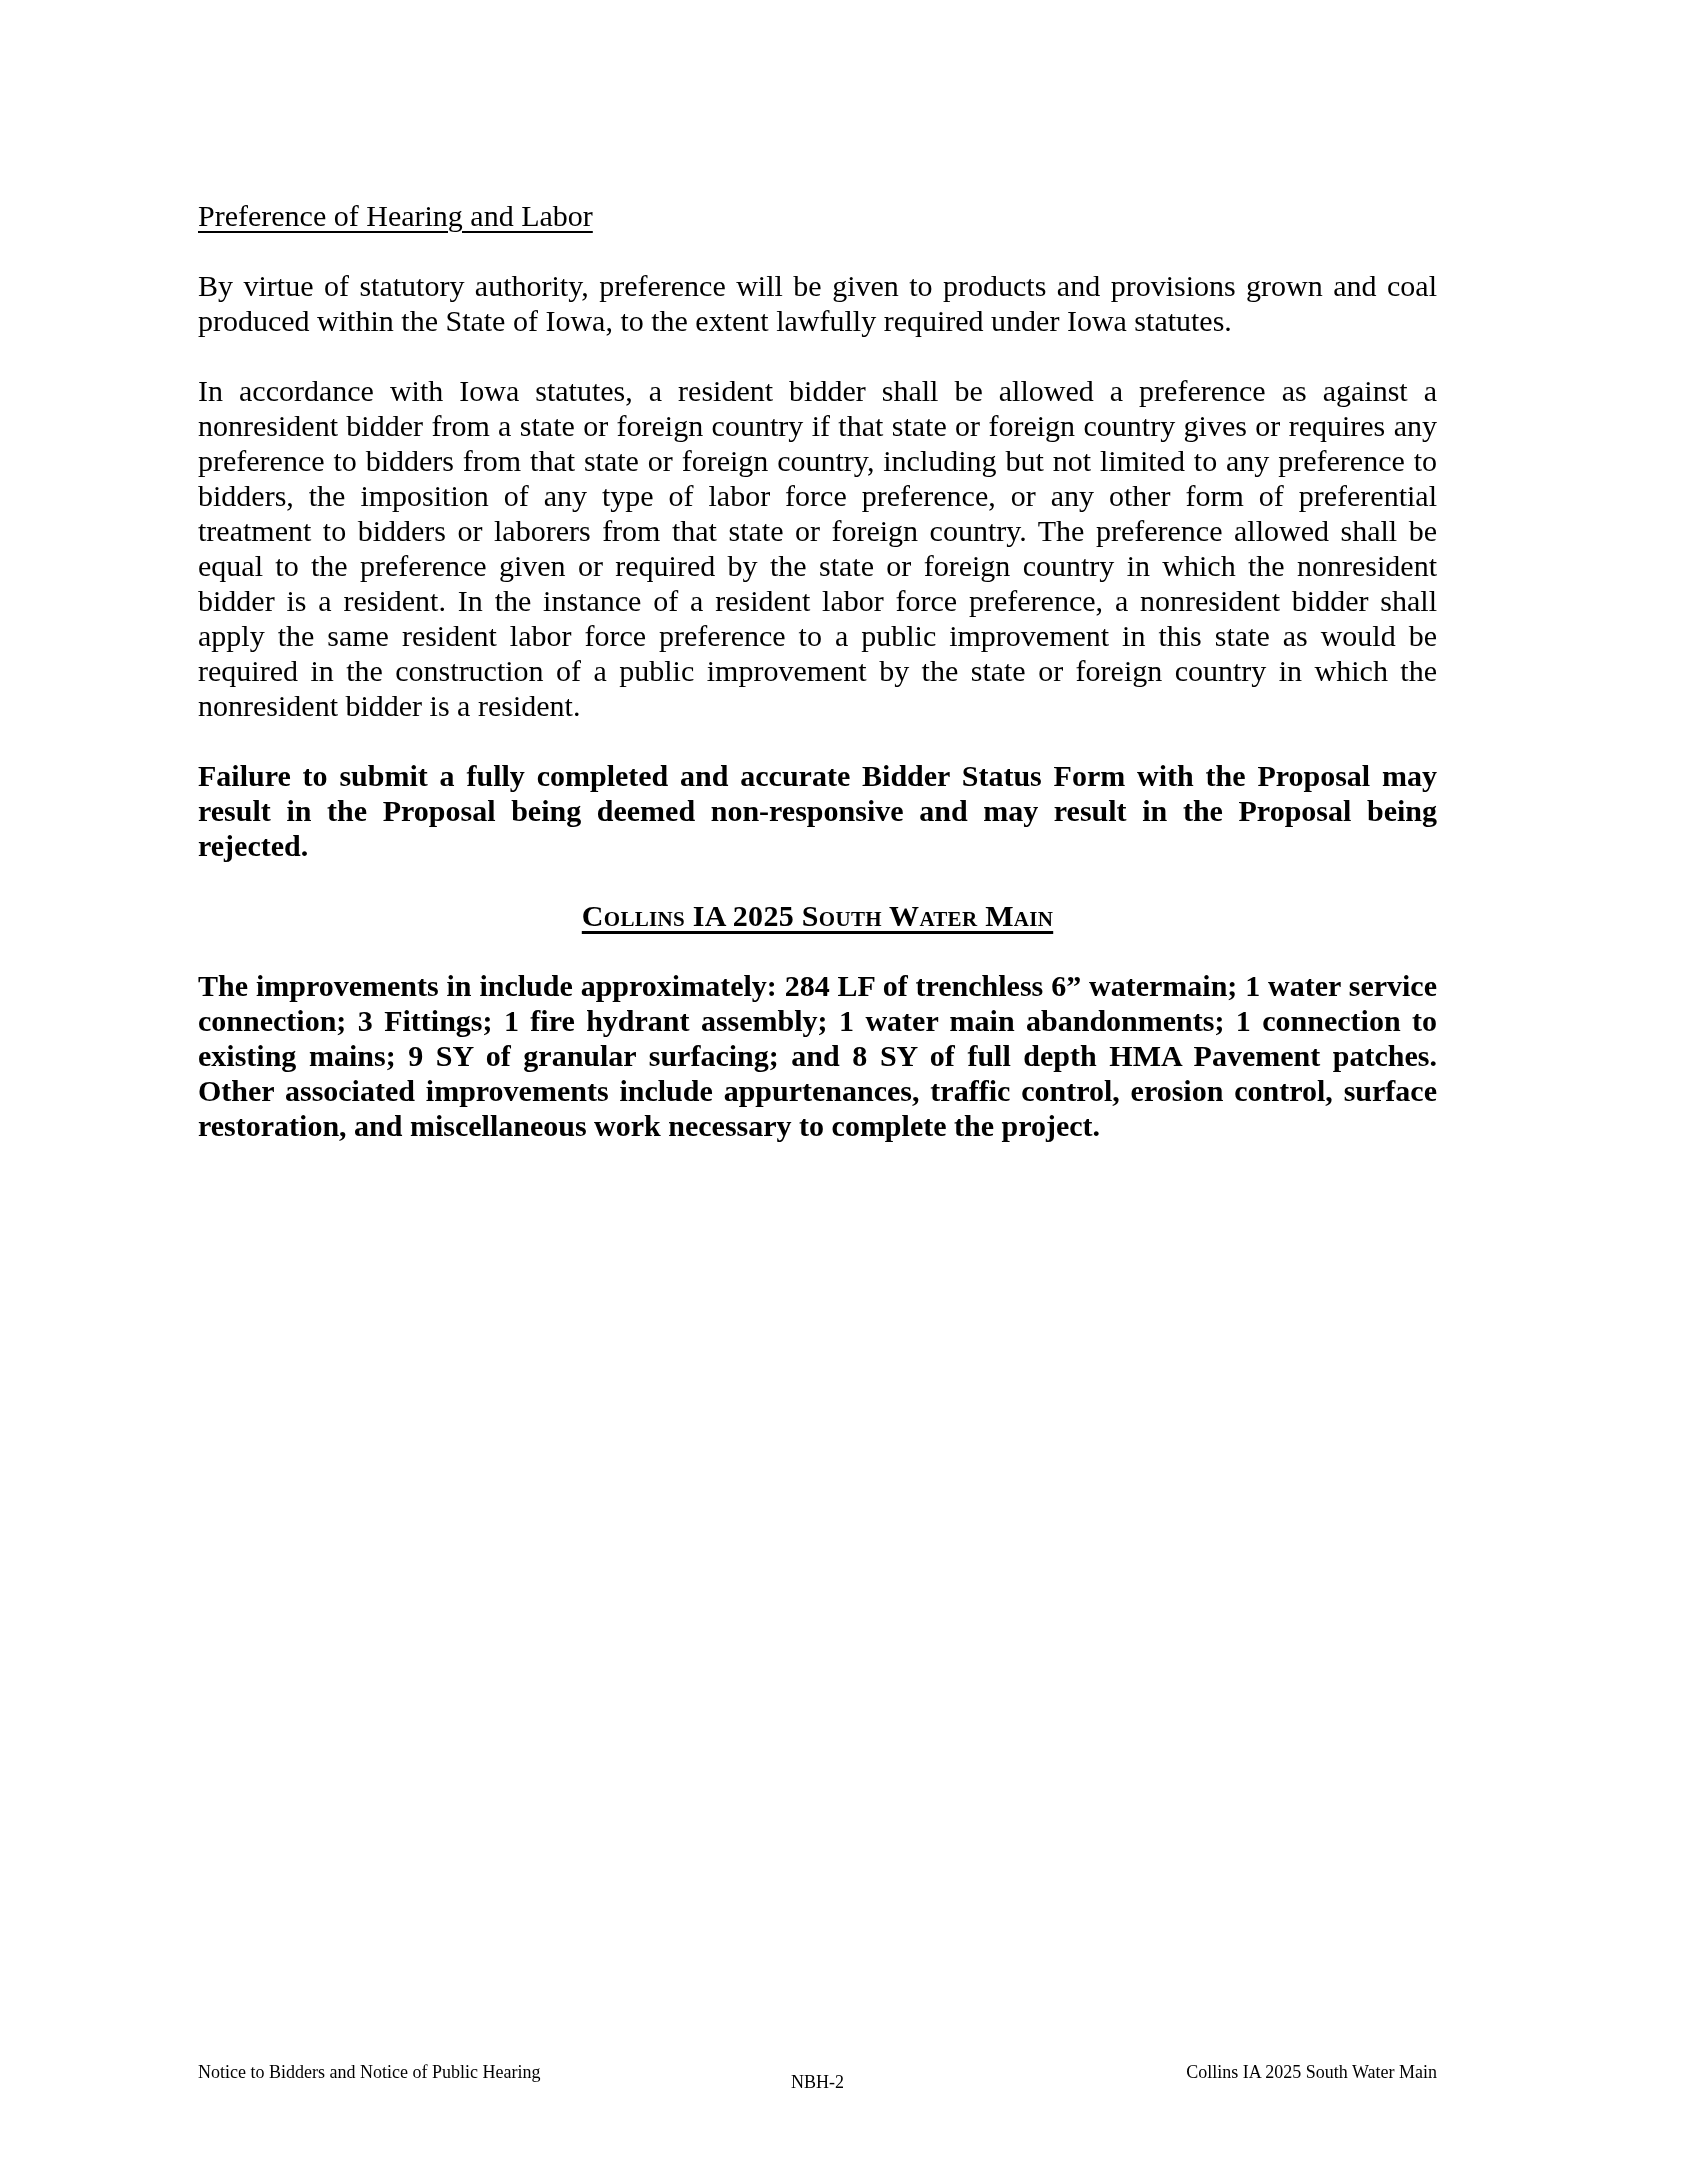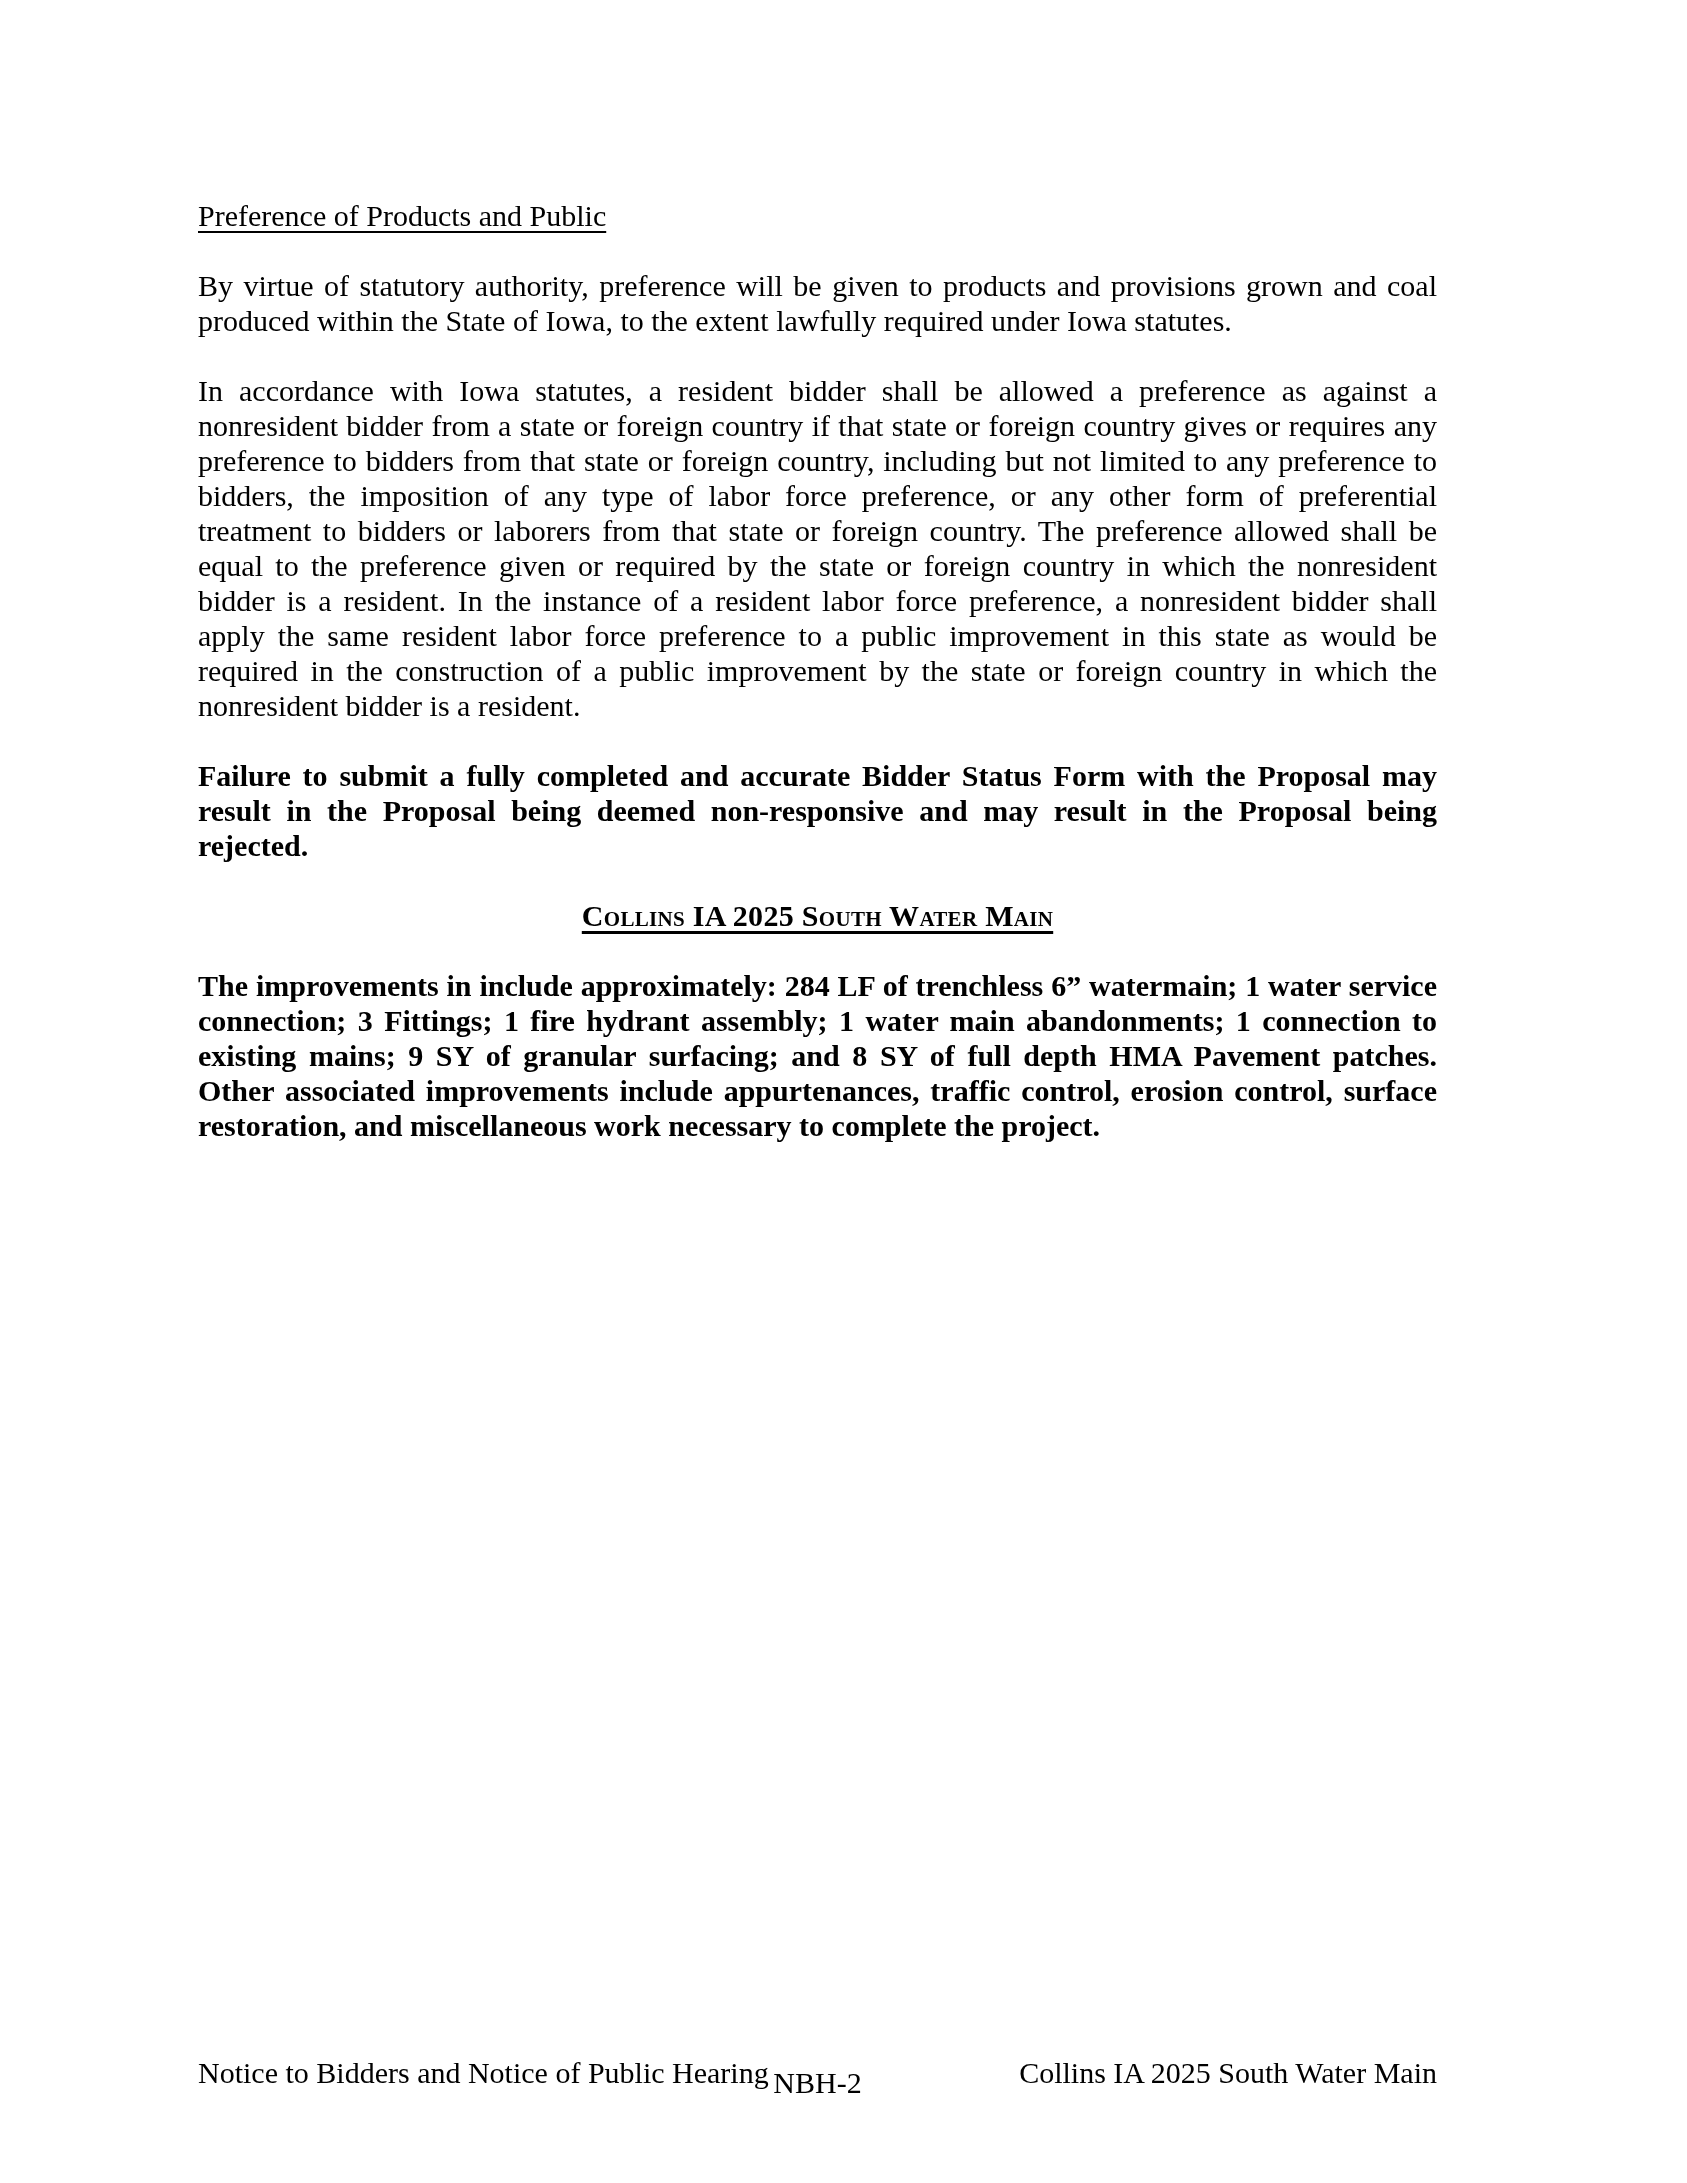--- a/index.html
+++ b/index.html
@@ -53,36 +53,36 @@
     text-decoration-thickness: 2.6px;
     text-underline-offset: 4.6px;
     letter-spacing: 0.3px;
   }
   .footer {
     position: absolute;
     left: 198px;
     top: 2058px;
     width: 1239px;
     height: 29px;
-    font-size: 30px;
+    font-size: 18px;
     line-height: 29px;
   }
   .footer .fl { position: absolute; left: 0; white-space: nowrap; }
   .footer .fc { position: absolute; left: 50%; transform: translateX(-50%); white-space: nowrap; margin-top: 10px; }
   .footer .fr { position: absolute; right: 0; white-space: nowrap; }
 </style>
 </head>
 <body>
 
 <div class="page">
 
   <div class="content">
 
     <div class="section-heading">
-      <span class="underlined">Preference of Products and Public</span>
+      <span class="underlined">Preference of Hearing and Labor</span>
     </div>
 
     <p class="para block">By virtue of statutory authority, preference will be given to products and provisions grown and coal produced within the State of Iowa, to the extent lawfully required under Iowa statutes.</p>
 
     <p class="para block">In accordance with Iowa statutes, a resident bidder shall be allowed a preference as against a nonresident bidder from a state or foreign country if that state or foreign country gives or requires any preference to bidders from that state or foreign country, including but not limited to any preference to bidders, the imposition of any type of labor force preference, or any other form of preferential treatment to bidders or laborers from that state or foreign country. The preference allowed shall be equal to the preference given or required by the state or foreign country in which the nonresident bidder is a resident. In the instance of a resident labor force preference, a nonresident bidder shall apply the same resident labor force preference to a public improvement in this state as would be required in the construction of a public improvement by the state or foreign country in which the nonresident bidder is a resident.</p>
 
     <p class="para block bold">Failure to submit a fully completed and accurate Bidder Status Form with the Proposal may result in the Proposal being deemed non-responsive and may result in the Proposal being rejected.</p>
 
 
     <div class="project-title-line">

